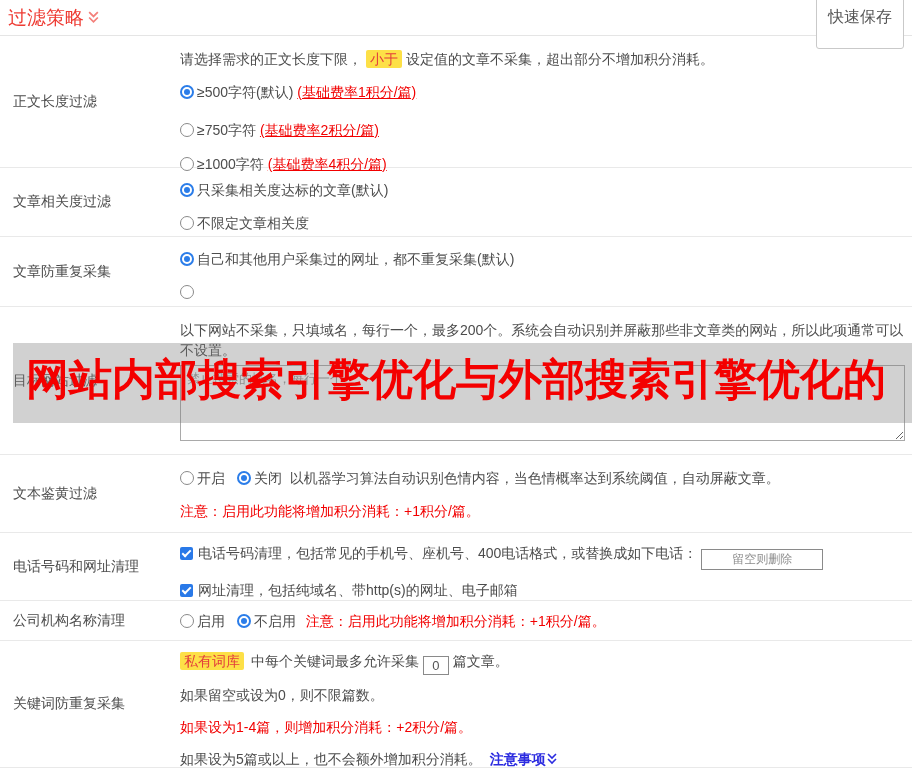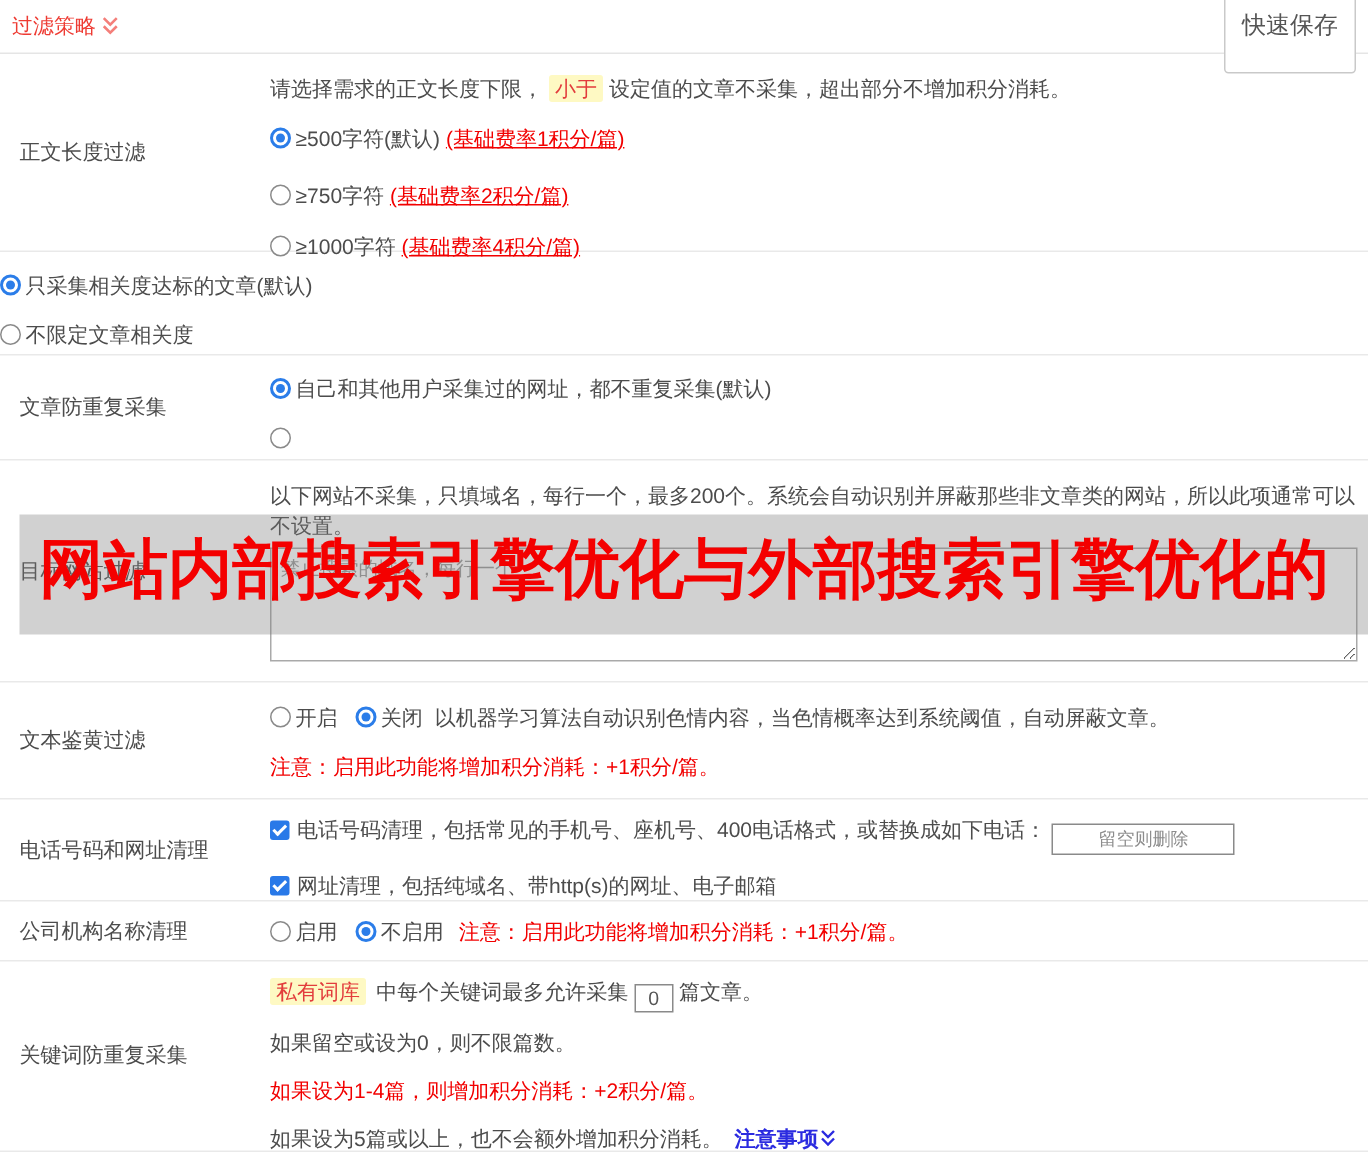--- a/index.html
+++ b/index.html
@@ -3,21 +3,21 @@
 <meta charset="utf-8">
 <style>
   html,body{margin:0;padding:0;background:#fff;}
   .page{
     position:relative;width:912px;height:768px;overflow:hidden;background:#fff;
     font-family:"Liberation Sans","DejaVu Sans",sans-serif;font-size:14px;color:#4c4c4c;
   }
   
   .hdr{height:36px;box-sizing:border-box;display:flex;align-items:center;
        justify-content:space-between;padding:0 8px;border-bottom:1px solid #e5e5e5;}
-  .hdr-title{color:#ee3b33;display:flex;align-items:center;gap:4px;font-size:14px;}
+  .hdr-title{color:#ee3b33;display:flex;align-items:center;gap:4px;font-size:19px;}
   .chev{display:inline-block;line-height:0;}
   .save-btn{border:1px solid #c9c9c9;border-radius:3px;background:#fff;color:#555;
        font-size:16px;padding:20px 11px;cursor:pointer;font-family:inherit;}
   
   .row{display:flex;box-sizing:border-box;border-bottom:1px solid #e9e9e9;}
   .row:last-child{border-bottom:none;}
   .row-label{width:180px;box-sizing:border-box;padding-left:13px;display:flex;
        align-items:center;color:#4c4c4c;flex:none;}
   .row-content{flex:1;box-sizing:border-box;padding-right:8px;min-width:0;}
   .cl{line-height:20px;}
@@ -27,21 +27,21 @@
   .radio.sel{border:2px solid #2b7de9;}
   .radio.sel::after{content:"";position:absolute;left:2px;top:2px;width:6px;height:6px;
        border-radius:50%;background:#2b7de9;}
   .cbx{display:inline-block;width:13px;height:13px;background:#2979e8;border-radius:2px;
        vertical-align:-2px;margin-right:5px;position:relative;}
   .cbx::after{content:"";position:absolute;left:4px;top:1px;width:3px;height:7px;
        border:solid #fff;border-width:0 2px 2px 0;transform:rotate(45deg);}
   .opt{cursor:pointer;}
   .red{color:#f20000;}
   .note-red{color:#f20000;text-decoration:underline;}
-  .tag{color:#e23c3c;background:#fef9c3;padding:1px 4px;border-radius:2px;}
+  .tag{color:#e23c3c;background:#fde047;padding:1px 4px;border-radius:2px;}
   .blue-link{color:#2b2be0;font-weight:bold;text-decoration:none;display:inline-flex;
        align-items:center;gap:1px;cursor:pointer;}
   .txt-input{border:1px solid #8a8a8a;height:21px;box-sizing:border-box;font-family:inherit;
        font-size:12px;padding:0 4px;color:#555;vertical-align:-5px;}
   .txt-input::placeholder{color:#8d8d8d;opacity:1;}
   .num-input{width:26px;height:19px;box-sizing:border-box;border:1px solid #8a8a8a;
        font-family:inherit;font-size:13px;text-align:center;color:#555;vertical-align:-4px;}
   .blocklist{display:block;width:100%;height:76px;box-sizing:border-box;margin-top:5px;
        border:1px solid #a9a9a9;resize:both;font-family:inherit;font-size:13px;
        padding:4px 6px;color:#c2410c;}
@@ -87,20 +87,21 @@
         <span class="note-red">(基础费率2积分/篇)</span>
       </div>
       <div class="cl opt">
         <span class="radio"></span><span>≥1000字符</span>
         <span class="note-red">(基础费率4积分/篇)</span>
       </div>
     </div>
   </div>
 
   <div class="row" style="height:69px;">
+    <div class="row-label">文章相关度过滤</div>
     <div class="row-content" style="padding-top:12px;">
       <div class="cl opt" style="margin-bottom:13px;">
         <span class="radio sel"></span><span>只采集相关度达标的文章(默认)</span>
       </div>
       <div class="cl opt">
         <span class="radio"></span><span>不限定文章相关度</span>
       </div>
     </div>
   </div>
 

